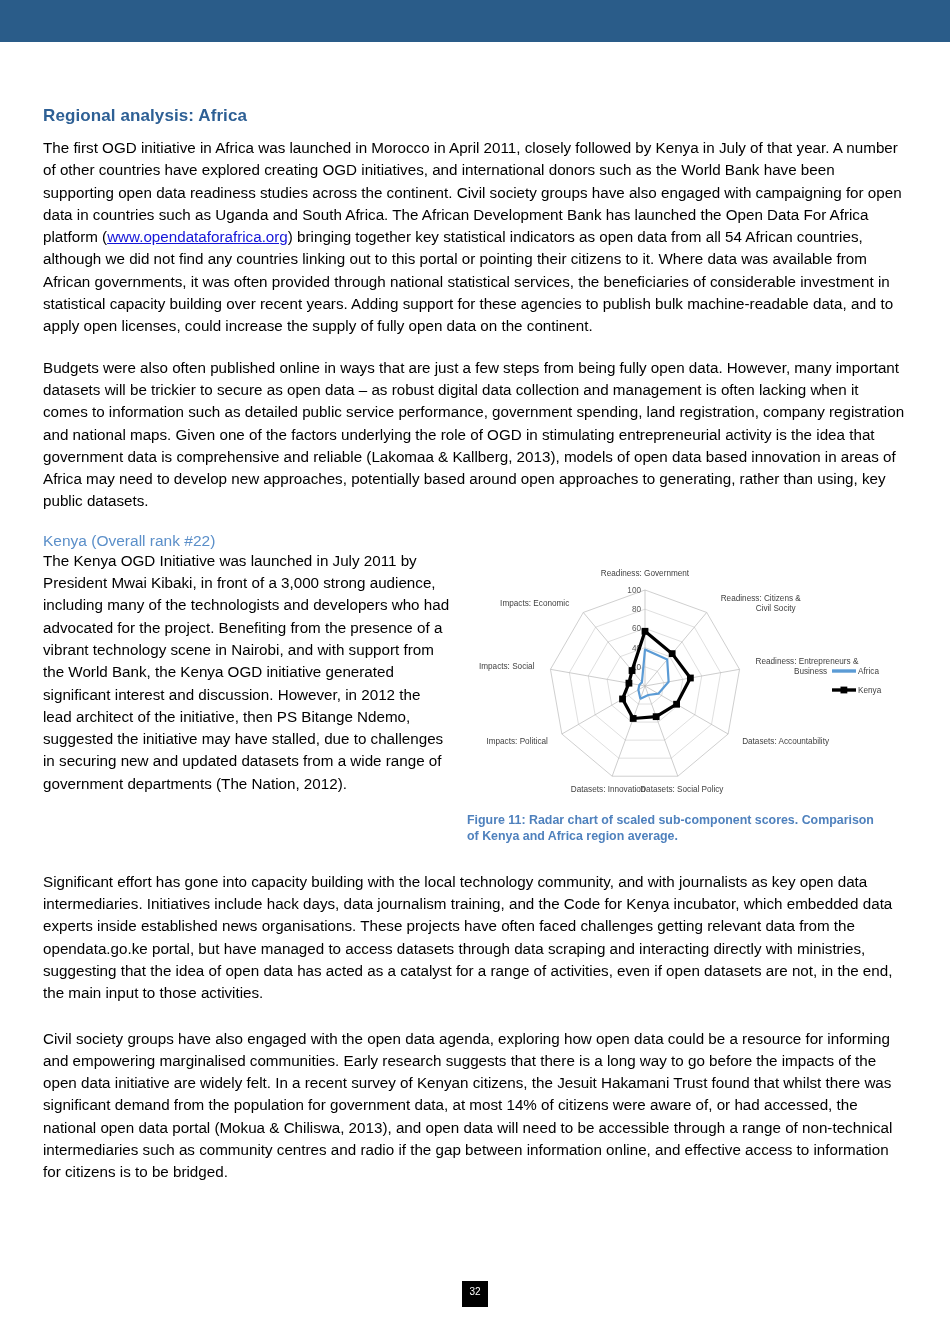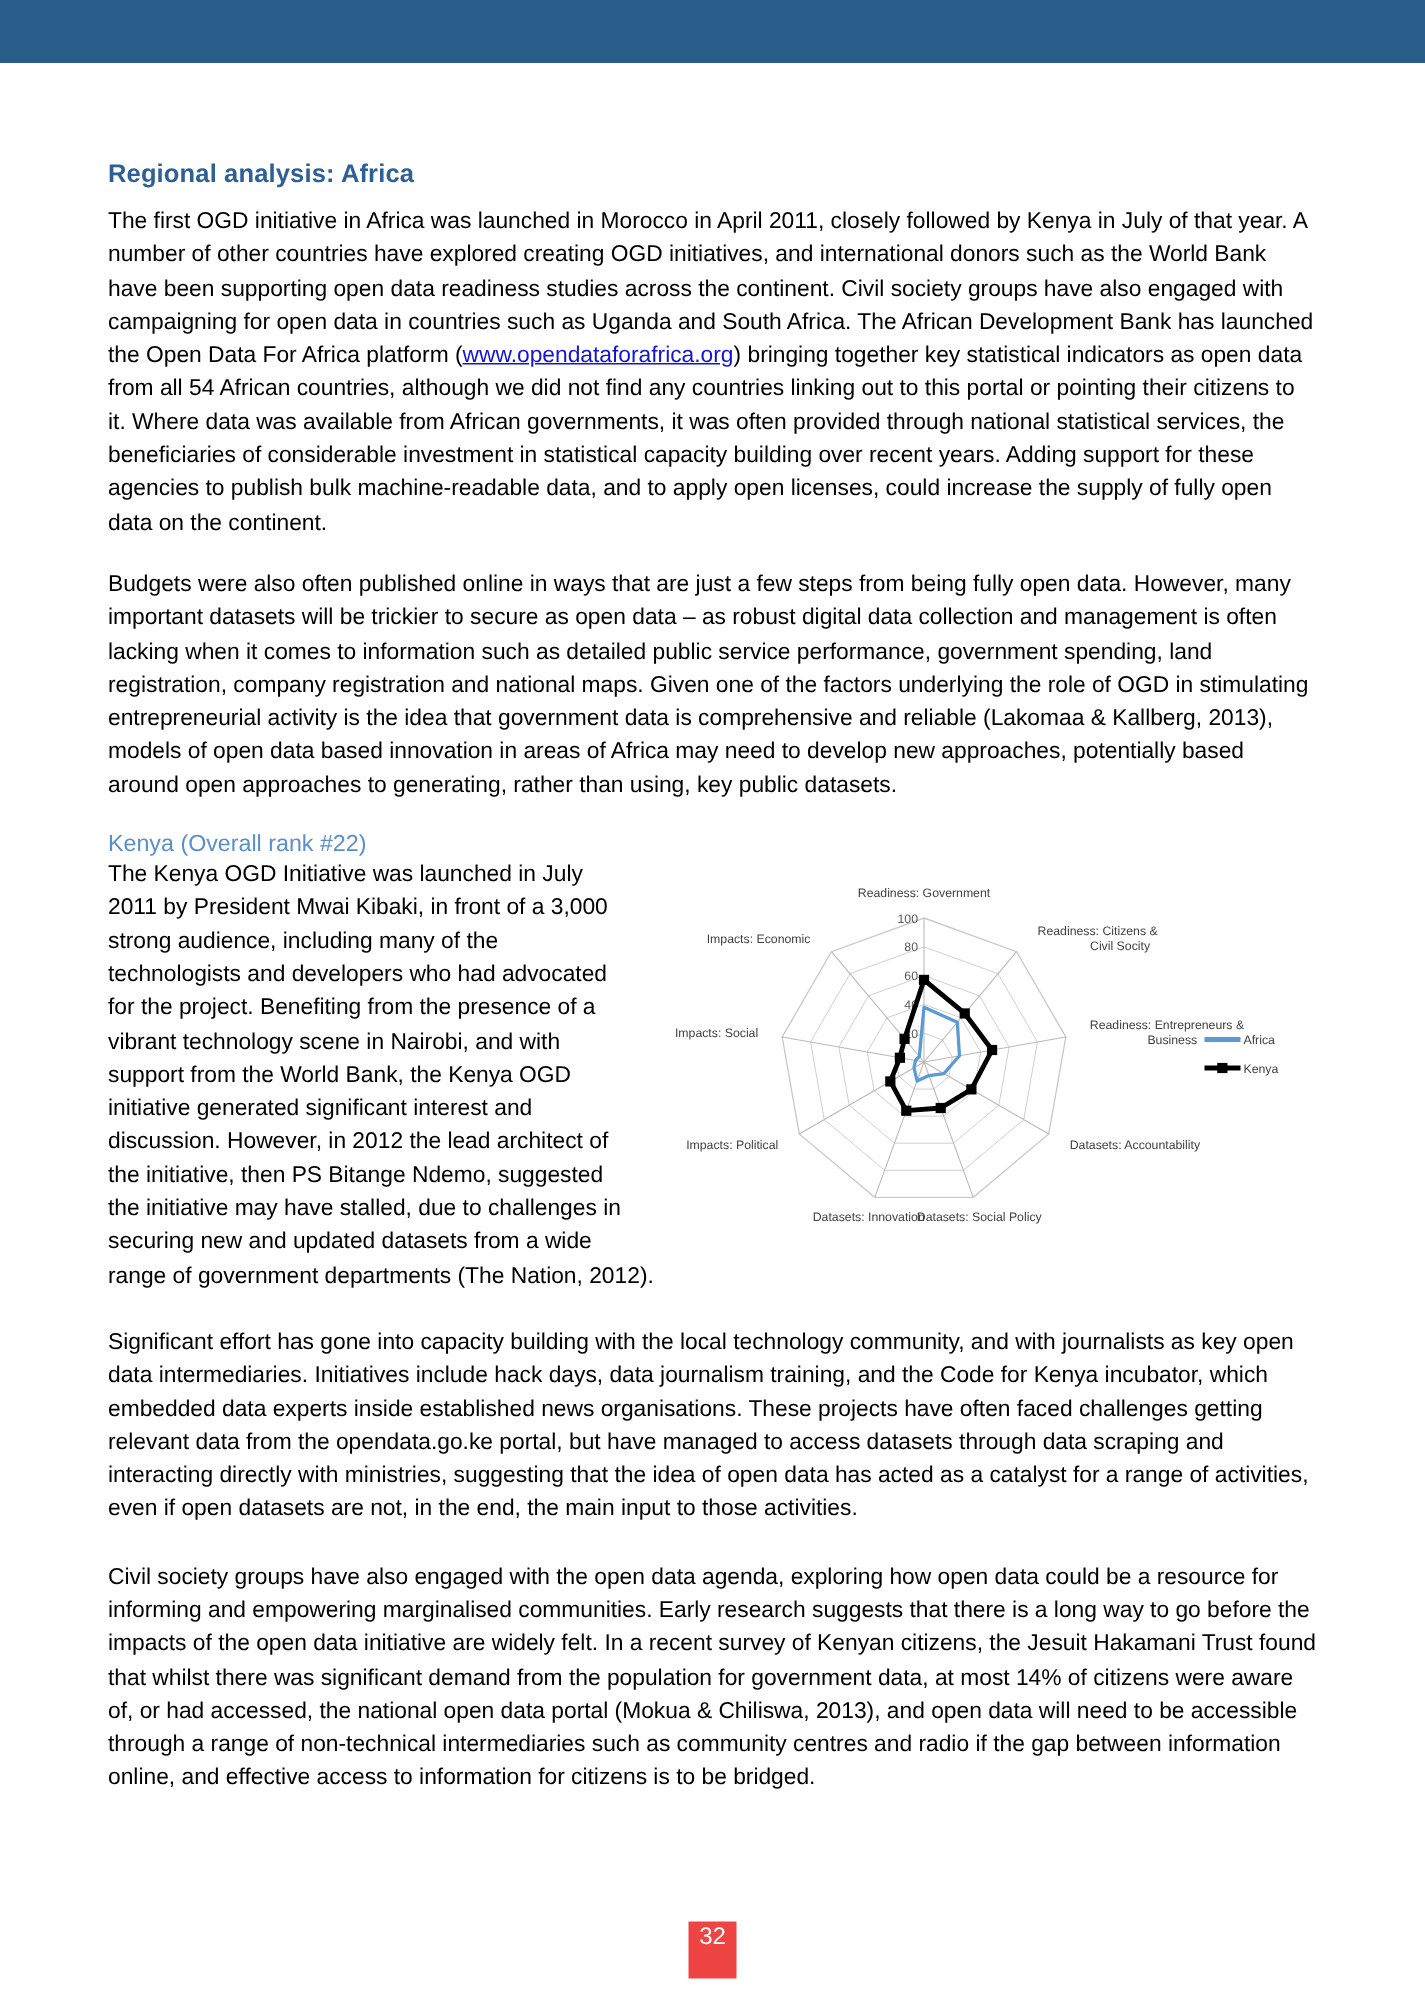--- a/index.html
+++ b/index.html
@@ -24,21 +24,21 @@
     background: #2a5c89;
   }
 
   
   .page {
     position: absolute;
     top: 42px; left: 0;
     width: 950px;
     height: 1024px;
     box-sizing: border-box;
-    padding: 0 72px;
+    padding: 0 43px;
   }
 
   h2.section-heading {
     font-size: 17px;
     font-weight: bold;
     color: #2e6095;
     margin: 64px 0 11px 0;
     letter-spacing: 0.1px;
   }
 
@@ -98,24 +98,24 @@
   
   .page-number {
     position: absolute;
     left: 0;
     top: 1281px;
     width: 950px;
     text-align: center;
   }
   .page-number span {
     display: inline-block;
-    background: #ef4444;
+    background: #000000;
     color: #ffffff;
-    font-size: 16px;
-    padding: 3px 7px 20px 7px;
+    font-size: 10px;
+    padding: 3px 7px 8px 7px;
     line-height: 15px;
   }
 
   
   .axis-label {
     font-family: "Liberation Sans", sans-serif;
     font-size: 8.2px;
     fill: #3f3f3f;
   }
   .tick-label {
@@ -190,20 +190,21 @@
             <rect x="158.53" y="121.77" width="6.8" height="6.8" fill="#000000"></rect>
             <rect x="161.64" y="109.16" width="6.8" height="6.8" fill="#000000"></rect>
             <line x1="365" y1="113" x2="389" y2="113" stroke="#5b9bd5" stroke-width="3.4"></line>
             <text x="391" y="116" class="legend-label">Africa</text>
             <line x1="365" y1="132" x2="389" y2="132" stroke="#000000" stroke-width="3.4"></line>
             <rect x="373.5" y="128.6" width="6.8" height="6.8" fill="#000000"></rect>
             <text x="391" y="135" class="legend-label">Kenya</text>
           </g>
       </svg>
     </div>
+    <div class="figure-caption">Figure 11: Radar chart of scaled sub-component scores. Comparison of Kenya and Africa region average.</div>
   </div>
 
   <p class="col-text">The Kenya OGD Initiative was launched in July 2011 by President Mwai Kibaki, in front of a 3,000 strong audience, including many of the technologists and developers who had advocated for the project. Benefiting from the presence of a vibrant technology scene in Nairobi, and with support from the World Bank, the Kenya OGD initiative generated significant interest and discussion. However, in 2012 the lead architect of the initiative, then PS Bitange Ndemo, suggested the initiative may have stalled, due to challenges in securing new and updated datasets from a wide range of government departments (The Nation, 2012).</p>
 
   <div class="clearer"></div>
   <div class="spacer-lg"></div>
 
   <p class="body-text">Significant effort has gone into capacity building with the local technology community, and with journalists as key open data intermediaries. Initiatives include hack days, data journalism training, and the Code for Kenya incubator, which embedded data experts inside established news organisations. These projects have often faced challenges getting relevant data from the opendata.go.ke portal, but have managed to access datasets through data scraping and interacting directly with ministries, suggesting that the idea of open data has acted as a catalyst for a range of activities, even if open datasets are not, in the end, the main input to those activities.</p>
 
   <div style="height:4px"></div>

